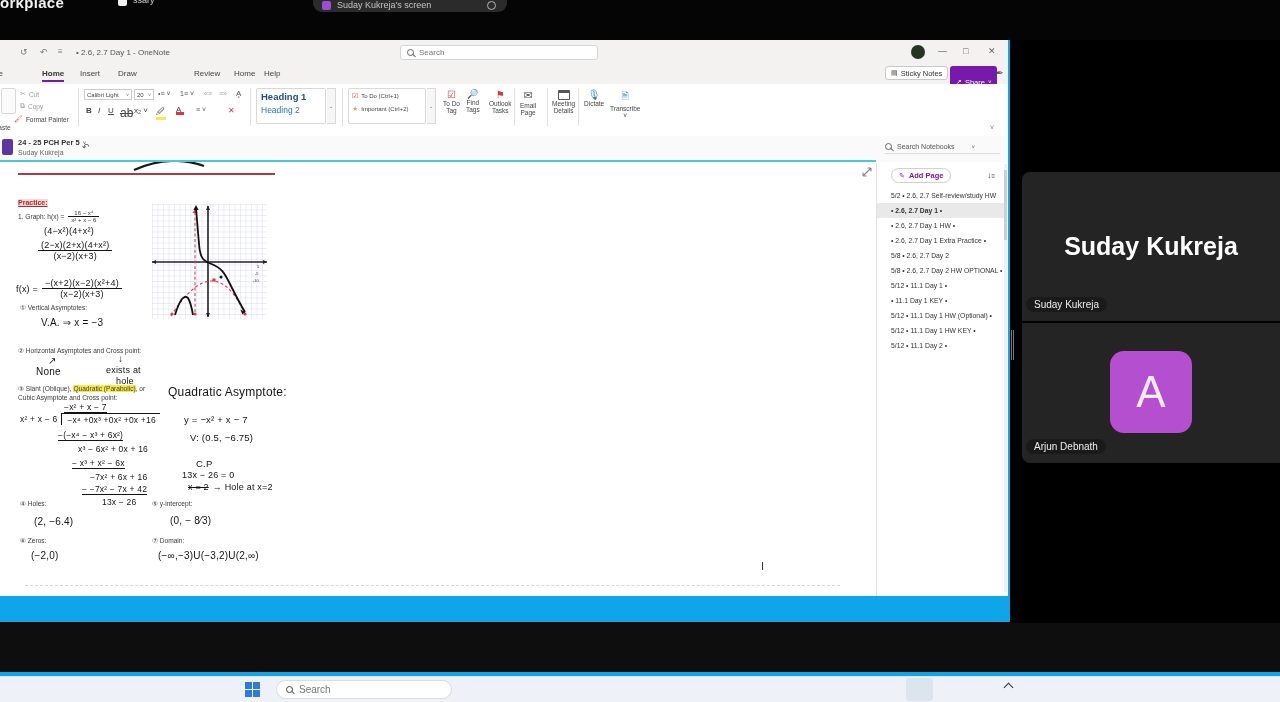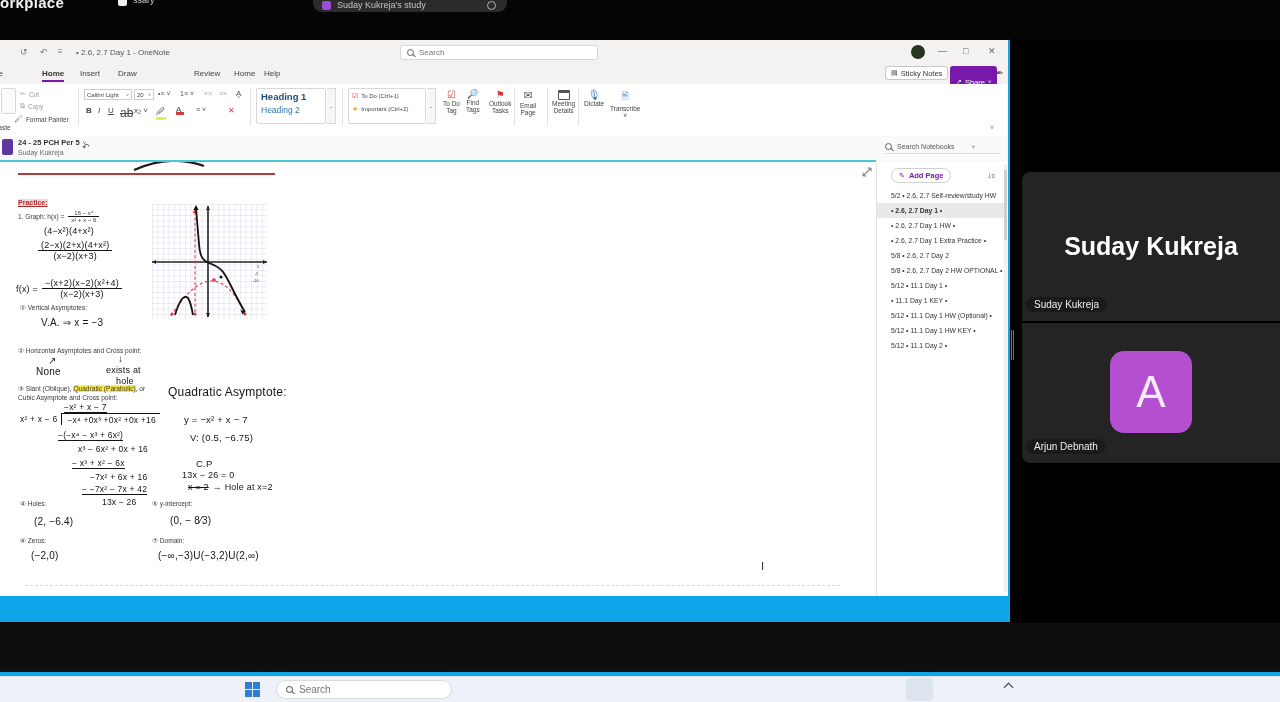--- a/index.html
+++ b/index.html
@@ -30,21 +30,21 @@
 <body>
 
 <div id="screen">
 
   <div class="ab" style="left:0;top:0;width:1280px;height:40px;background:#050505">
     <div class="ab" style="left:0;top:-6px;font-size:15px;font-weight:bold;color:#f2f2f2;letter-spacing:.3px">orkplace</div>
     <div class="ab" style="left:118px;top:-2px;width:9px;height:8px;background:#f0f0f0;border-radius:2px"></div>
     <div class="ab" style="left:133px;top:-5px;font-size:9px;color:#cfcfcf">ssary</div>
     <div class="ab" style="left:313px;top:-10px;width:194px;height:22px;background:#2b2b2b;border-radius:9px">
       <div class="ab" style="left:9px;top:11px;width:9px;height:9px;background:#9b4dd4;border-radius:2px"></div>
-      <div class="ab" style="left:24px;top:10px;font-size:9px;color:#c4c4c4;white-space:nowrap">Suday Kukreja's study</div>
+      <div class="ab" style="left:24px;top:10px;font-size:9px;color:#c4c4c4;white-space:nowrap">Suday Kukreja's screen</div>
       <div class="ab" style="left:174px;top:11px;width:9px;height:9px;border:1.2px solid #b5b5b5;border-radius:50%"></div>
     </div>
   </div>
 
   <div class="ab" style="left:0;top:40px;width:1008px;height:556px;background:#f3f2f1">
 
     <div class="ab" style="left:0;top:0;width:1008px;height:24px">
       <div class="ab" style="left:20px;top:7px;font-size:9px;color:#777">↺</div>
       <div class="ab" style="left:40px;top:7px;font-size:9px;color:#777">↶</div>
       <div class="ab" style="left:58px;top:7px;font-size:8px;color:#777">≡</div>

